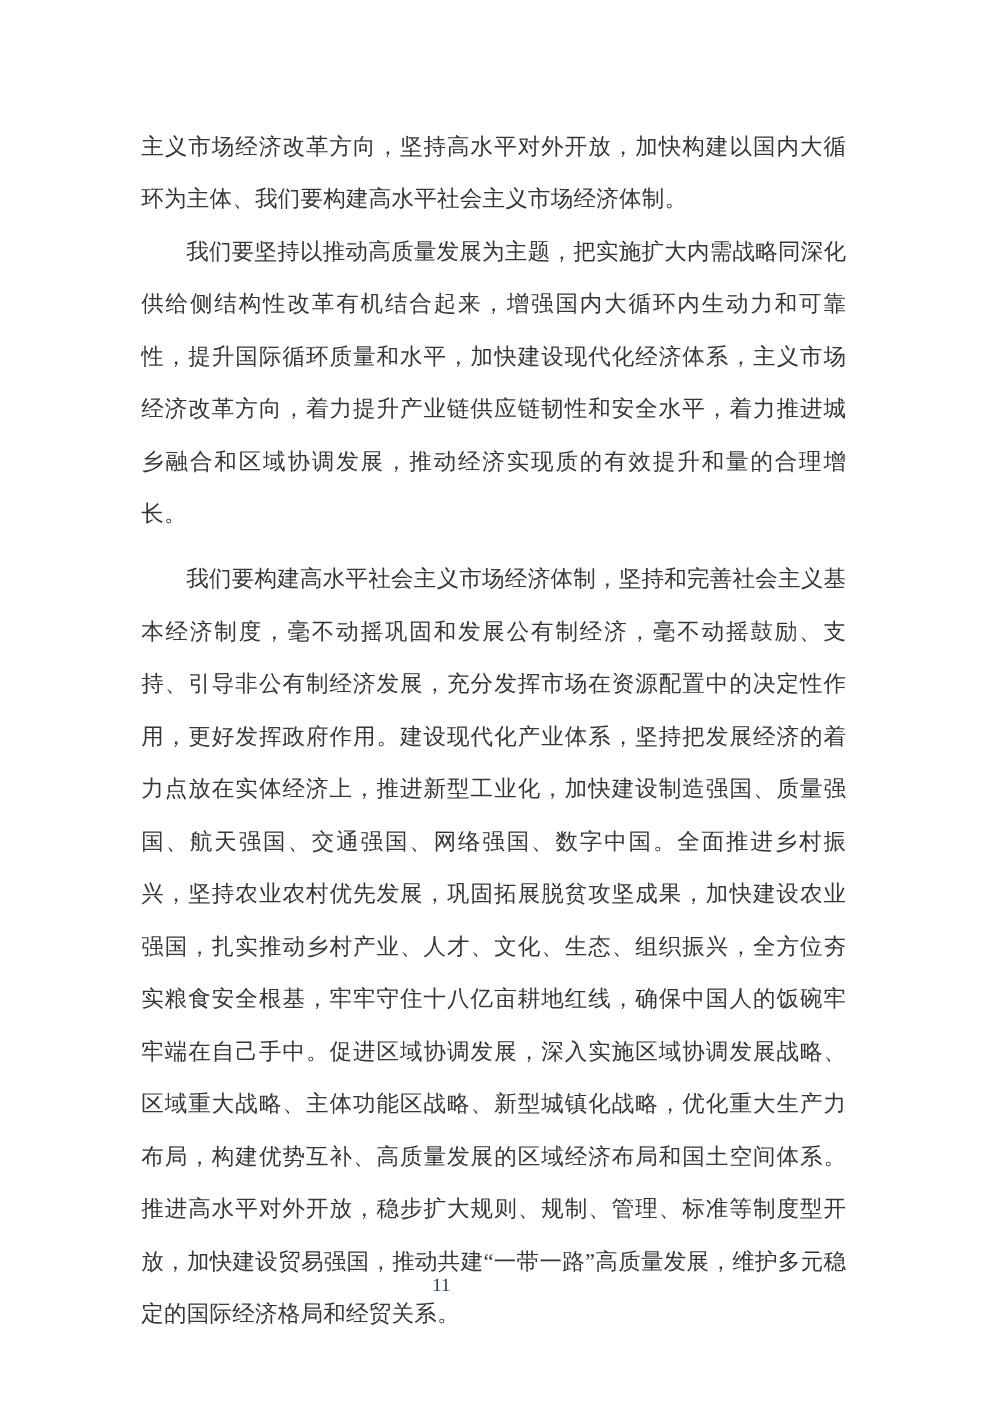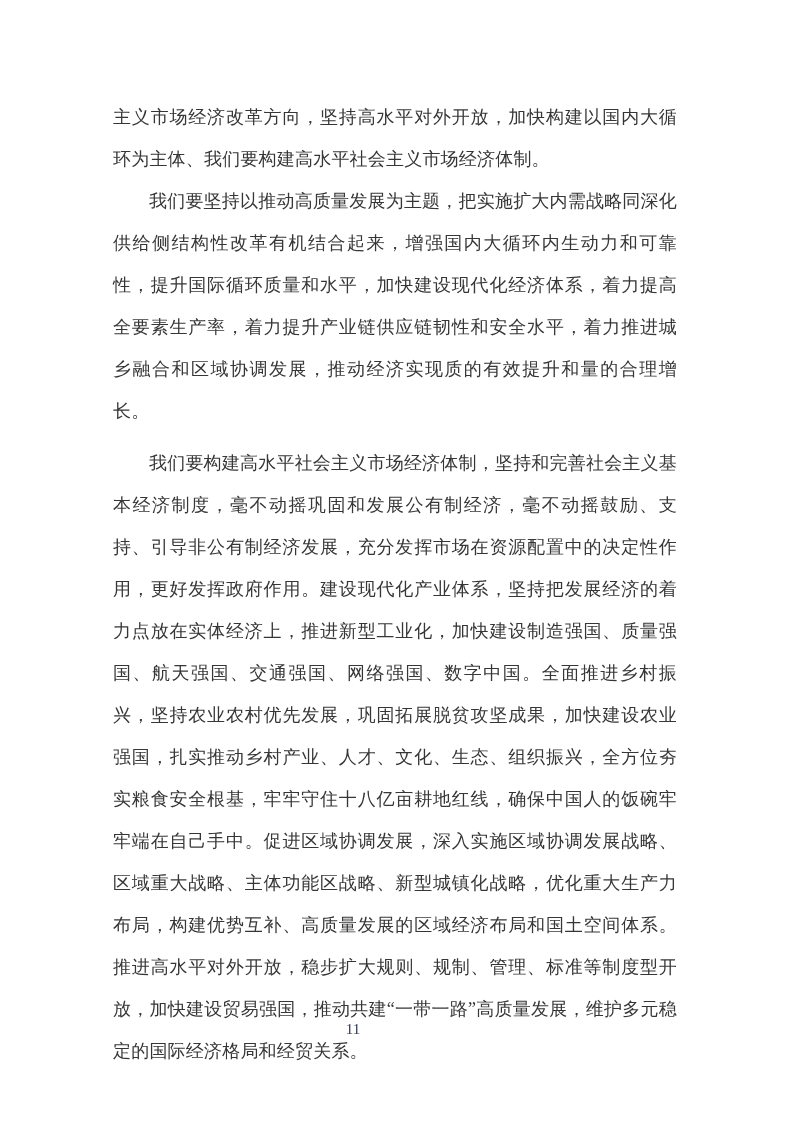--- a/index.html
+++ b/index.html
@@ -49,19 +49,19 @@
     font-size: 15px;
     color: #2b3a55;
   }
 </style>
 </head>
 <body>
 
 <div class="page">
   <div class="content">
     <p>主义市场经济改革方向，坚持高水平对外开放，加快构建以国内大循环为主体、我们要构建高水平社会主义市场经济体制。</p>
-    <p class="indent">我们要坚持以推动高质量发展为主题，把实施扩大内需战略同深化供给侧结构性改革有机结合起来，增强国内大循环内生动力和可靠性，提升国际循环质量和水平，加快建设现代化经济体系，着力提高全要素生产率，着力提升产业链供应链韧性和安全水平，着力推进城乡融合和区域协调发展，推动经济实现质的有效提升和量的合理增长。</p>
+    <p class="indent">我们要坚持以推动高质量发展为主题，把实施扩大内需战略同深化供给侧结构性改革有机结合起来，增强国内大循环内生动力和可靠性，提升国际循环质量和水平，加快建设现代化经济体系，主义市场经济改革方向，着力提升产业链供应链韧性和安全水平，着力推进城乡融合和区域协调发展，推动经济实现质的有效提升和量的合理增长。</p>
     <p class="indent gap-before">我们要构建高水平社会主义市场经济体制，坚持和完善社会主义基本经济制度，毫不动摇巩固和发展公有制经济，毫不动摇鼓励、支持、引导非公有制经济发展，充分发挥市场在资源配置中的决定性作用，更好发挥政府作用。建设现代化产业体系，坚持把发展经济的着力点放在实体经济上，推进新型工业化，加快建设制造强国、质量强国、航天强国、交通强国、网络强国、数字中国。全面推进乡村振兴，坚持农业农村优先发展，巩固拓展脱贫攻坚成果，加快建设农业强国，扎实推动乡村产业、人才、文化、生态、组织振兴，全方位夯实粮食安全根基，牢牢守住十八亿亩耕地红线，确保中国人的饭碗牢牢端在自己手中。促进区域协调发展，深入实施区域协调发展战略、区域重大战略、主体功能区战略、新型城镇化战略，优化重大生产力布局，构建优势互补、高质量发展的区域经济布局和国土空间体系。推进高水平对外开放，稳步扩大规则、规制、管理、标准等制度型开放，加快建设贸易强国，推动共建“一带一路”高质量发展，维护多元稳定的国际经济格局和经贸关系。</p>
   </div>
   <div class="footer">
     <span class="page-number">11</span>
   </div>
 </div>
 
 </body></html>

